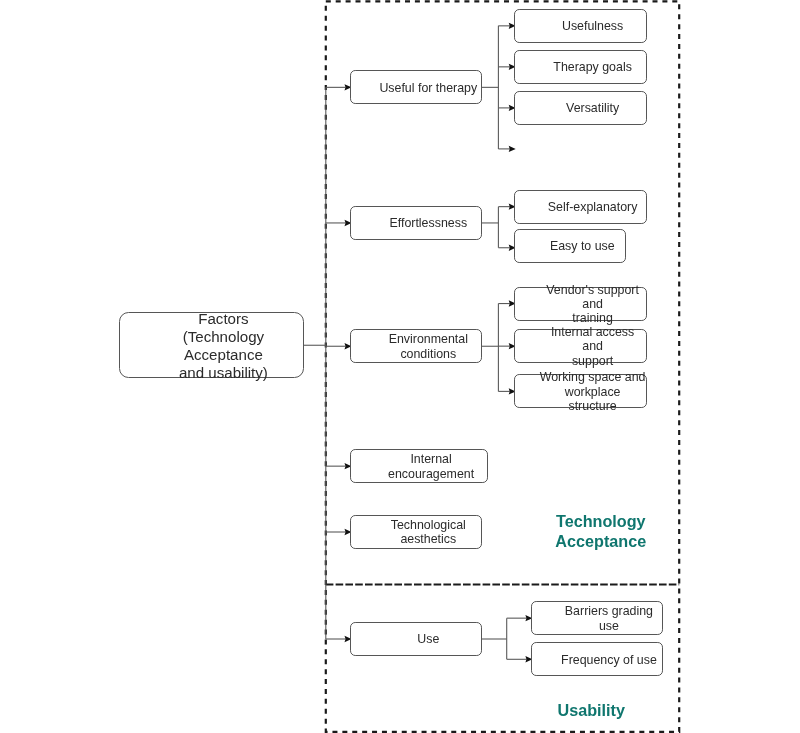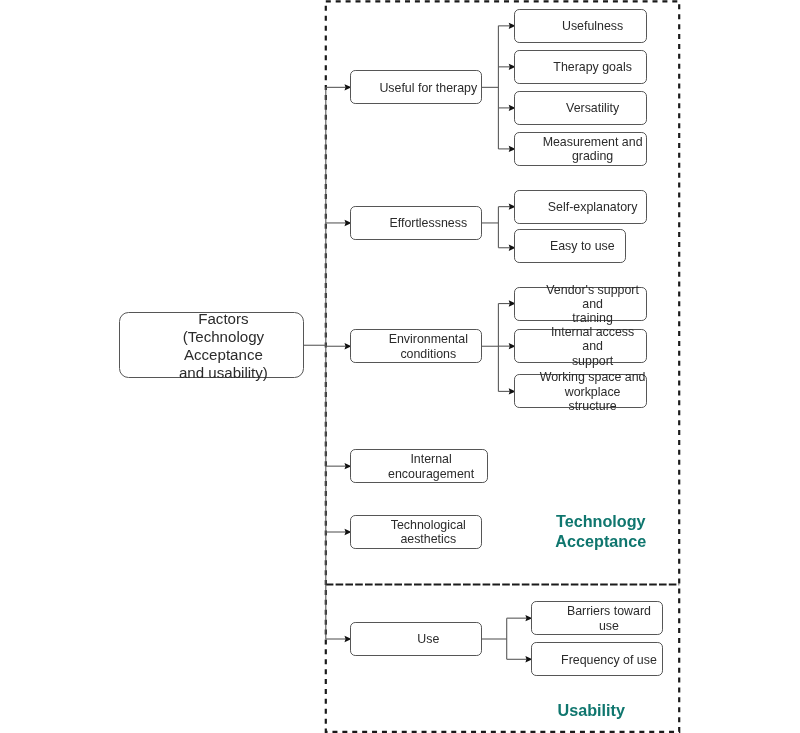--- a/index.html
+++ b/index.html
@@ -85,38 +85,36 @@
   </svg>
 
   <div id="nodes">
     <div class="nodebox root" style="left:119.1px;top:312.4px;width:184.6px;height:65.7px"><span>Factors
 (Technology Acceptance
 and usability)</span></div>
     <div class="nodebox" style="left:350.1px;top:70.3px;width:132.4px;height:34.1px"><span>Useful for therapy</span></div>
     <div class="nodebox" style="left:514.3px;top:8.85px;width:132.6px;height:34px"><span>Usefulness</span></div>
     <div class="nodebox" style="left:514.3px;top:49.85px;width:132.6px;height:34px"><span>Therapy goals</span></div>
     <div class="nodebox" style="left:514.3px;top:90.9px;width:132.6px;height:34px"><span>Versatility</span></div>
-    <div class="nodebox" style="left:514.3px;top:131.9px;width:132.6px;height:34px"><span>Measurement and
-grading</span></div>
     <div class="nodebox" style="left:350.1px;top:205.9px;width:132.4px;height:34.1px"><span>Effortlessness</span></div>
     <div class="nodebox" style="left:514.3px;top:189.65px;width:132.6px;height:34px"><span>Self-explanatory</span></div>
     <div class="nodebox" style="left:514.3px;top:229px;width:112px;height:34px"><span>Easy to use</span></div>
     <div class="nodebox" style="left:350.1px;top:329.2px;width:132.4px;height:34.1px"><span>Environmental
 conditions</span></div>
     <div class="nodebox" style="left:514.3px;top:286.55px;width:132.6px;height:34px"><span>Vendor's support and
 training</span></div>
     <div class="nodebox" style="left:514.3px;top:329.15px;width:132.6px;height:34px"><span>Internal access and
 support</span></div>
     <div class="nodebox" style="left:514.3px;top:374.4px;width:132.6px;height:34px"><span>Working space and
 workplace structure</span></div>
     <div class="nodebox" style="left:350.1px;top:449.1px;width:138px;height:34.1px"><span>Internal
 encouragement</span></div>
     <div class="nodebox" style="left:350.1px;top:514.95px;width:132.4px;height:34.1px"><span>Technological
 aesthetics</span></div>
     <div class="nodebox" style="left:350.1px;top:621.95px;width:132.4px;height:34.1px"><span>Use</span></div>
-    <div class="nodebox" style="left:531px;top:601.15px;width:131.9px;height:34px"><span>Barriers toward use</span></div>
+    <div class="nodebox" style="left:531px;top:601.15px;width:131.9px;height:34px"><span>Barriers grading use</span></div>
     <div class="nodebox" style="left:531px;top:642.3px;width:131.9px;height:34px"><span>Frequency of use</span></div>
 
     <div class="grouplabel" style="left:540.8px;top:512.2px;width:120px">Technology
 Acceptance</div>
     <div class="grouplabel" style="left:531.2px;top:701.4px;width:120px">Usability</div>
   </div>
 </div>
 
 </body></html>

